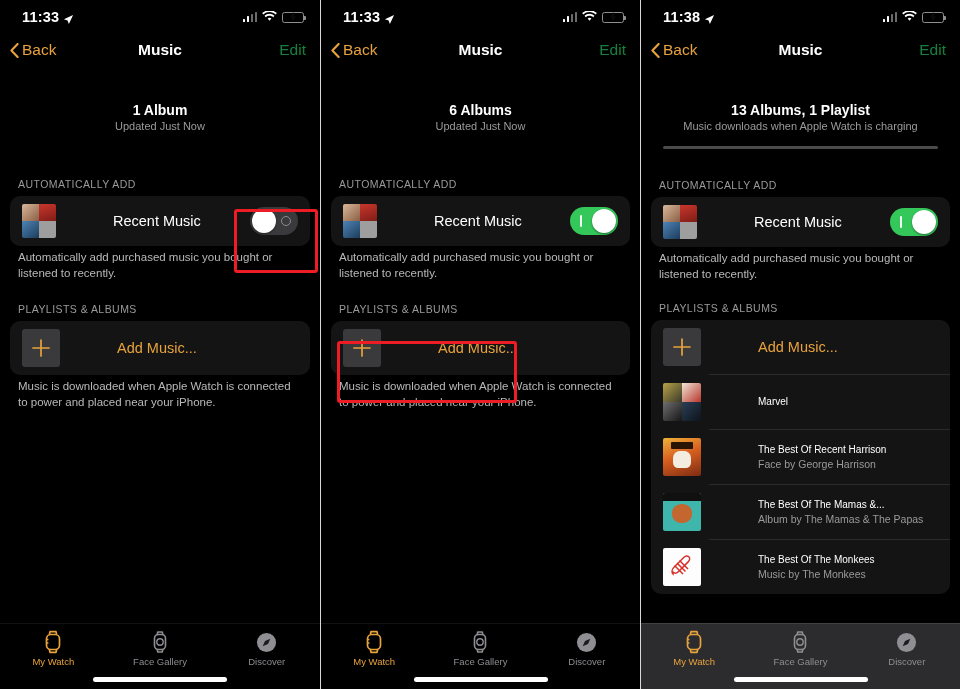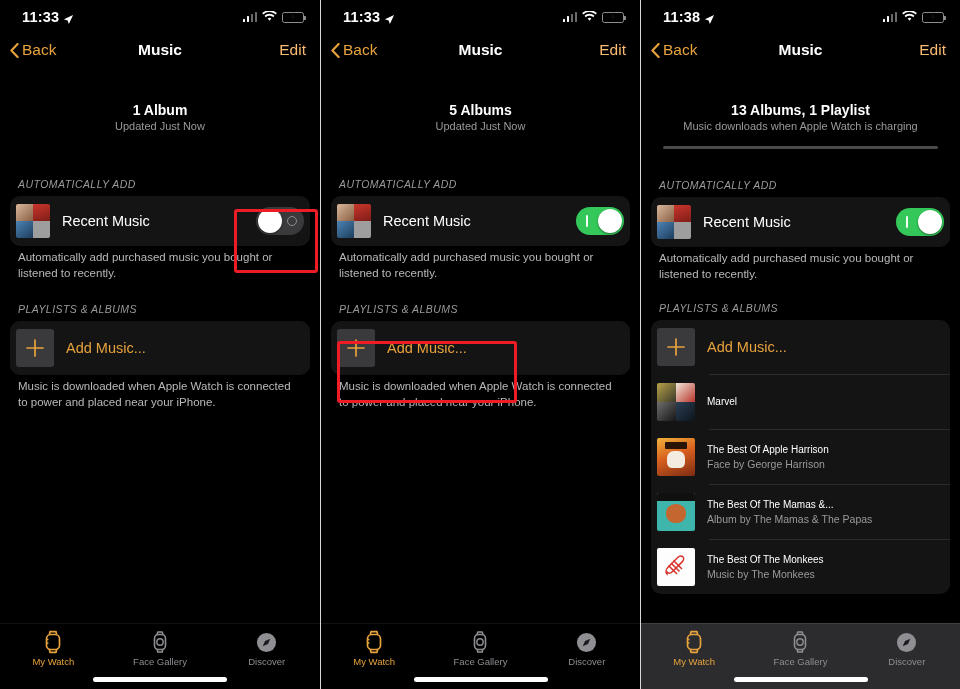--- a/index.html
+++ b/index.html
@@ -41,38 +41,38 @@
   
   .navbar{
     height:32px; display:flex; align-items:center; justify-content:space-between;
     padding:0 14px 0 10px; position:relative;
   }
   .nav-back{ display:flex; align-items:center; gap:3px; color:#e8a33d;
     font-size:15.5px; cursor:pointer; }
   .chev{ width:9px; height:15px; }
   .nav-title{ position:absolute; left:0; right:0; text-align:center;
     color:#fff; font-size:15.5px; font-weight:bold; pointer-events:none; }
-  .nav-edit{ color:#fdba74; font-size:15.5px; cursor:pointer; z-index:2; }
+  .nav-edit{ color:#15803d; font-size:15.5px; cursor:pointer; z-index:2; }
 
   
   .content{ position:relative; height:calc(689px - 34px - 32px); }
 
   .summary{ text-align:center; }
   .summary .line1{ color:#fff; font-size:14px; font-weight:bold; }
   .summary .line2{ color:#9a9a9a; font-size:11px; margin-top:2px; }
 
   .progress{ height:3px; border-radius:2px; background:#4a4a4a; }
 
   .sec-head{
     color:#9a9a9a; font-size:10.5px; letter-spacing:.45px;
-    padding:0 0 6px 18px; text-transform:uppercase;font-style:italic;
+    padding:0 0 6px 18px; text-transform:uppercase;
   }
   .card{ background:#141414; border-radius:10px; margin:0 10px; overflow:hidden; }
 
-  .row{ display:flex; align-items:center; padding:8px 6px; min-height:44px; }
+  .row{ display:flex; align-items:center; padding:8px 12px; min-height:44px;gap:45px; }
   .row-label{ color:#fff; font-size:14.5px; flex:1; }
   .row-sep{ height:1px; background:#2b2b2b; margin-left:58px; }
 
   
   .art{ width:34px; height:34px; border-radius:2px; overflow:hidden;
         flex:0 0 34px; margin-right:12px; }
   .art.big{ width:38px; height:38px; flex:0 0 38px; }
   .quad{ display:grid; grid-template-columns:1fr 1fr; grid-template-rows:1fr 1fr;
          width:100%; height:100%; }
   .quad span{ display:block; }
@@ -291,21 +291,21 @@
             </svg>
         </span>
         <span>Back</span>
       </div>
       <div class="nav-title">Music</div>
       <div class="nav-edit">Edit</div>
     </div>
 
     <div class="content">
       <div class="summary" style="padding-top:36px">
-        <div class="line1">5 Albums</div>
+        <div class="line1">6 Albums</div>
         <div class="line2">Updated Just Now</div>
       </div>
 
       <div style="height:46px"></div>
 
       <div class="sec-head">AUTOMATICALLY ADD</div>
       <div class="card">
         <div class="row">
           <span class="art">
             <span class="quad">
@@ -483,21 +483,21 @@
           </span>
         </div>
         <div class="row-sep"></div>
 
         <div class="row" style="min-height:52px">
           <span class="art big" style="background:linear-gradient(160deg,#f0b23a 0%,#d8601f 45%,#7d2b12 100%)">
             <span style="display:block;width:60%;height:18%;margin:10% auto 0;background:#2a1406;border-radius:1px"></span>
             <span style="display:block;width:45%;height:45%;margin:6% auto 0;background:#f3ece1;border-radius:40% 40% 30% 30%"></span>
           </span>
           <span style="flex:1">
-            <span class="alb-title" style="display:block">The Best Of Apple Harrison</span>
+            <span class="alb-title" style="display:block">The Best Of Recent Harrison</span>
             <span class="alb-sub" style="display:block">Face by George Harrison</span>
           </span>
         </div>
         <div class="row-sep"></div>
 
         <div class="row" style="min-height:52px">
           <span class="art big" style="background:#3fb6ab">
             <span style="display:block;width:100%;height:22%;background:#101010"></span>
             <span style="display:block;width:55%;height:50%;margin:8% auto 0;background:#c4662f;border-radius:45%"></span>
           </span>

